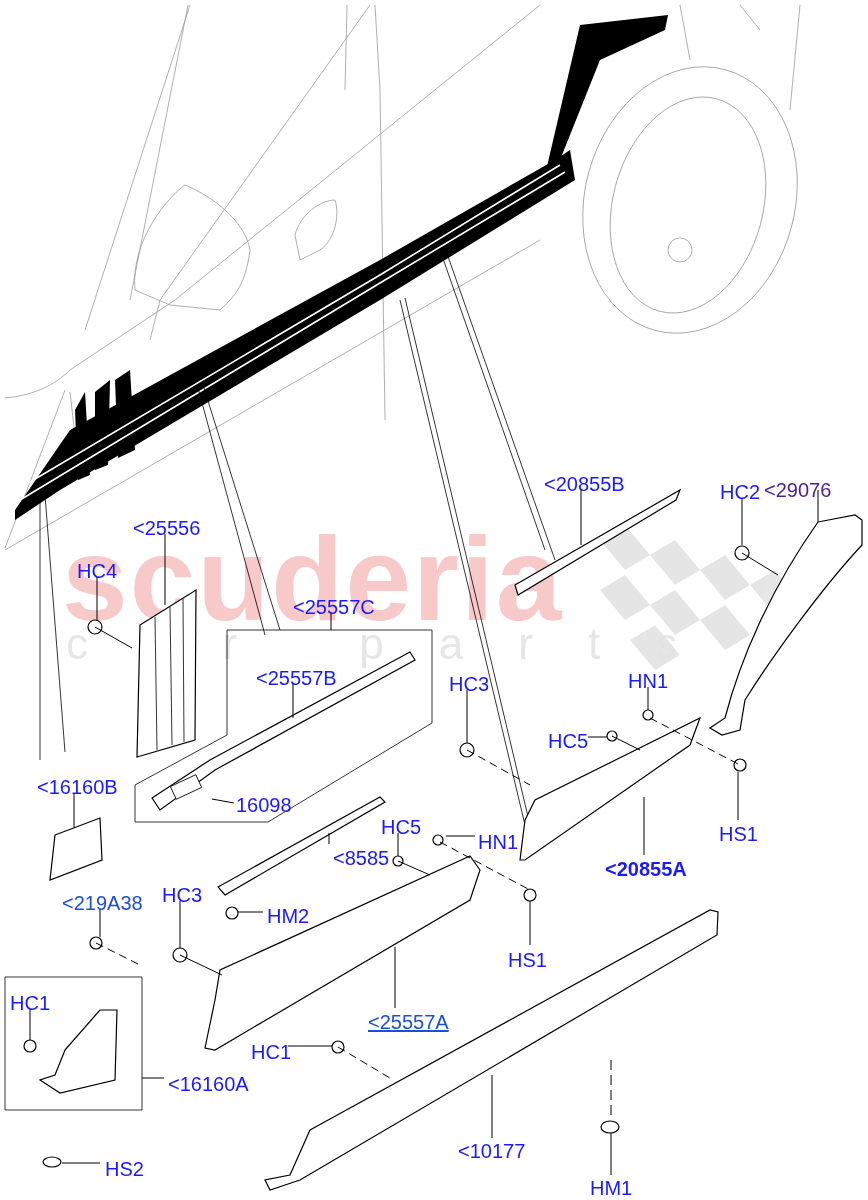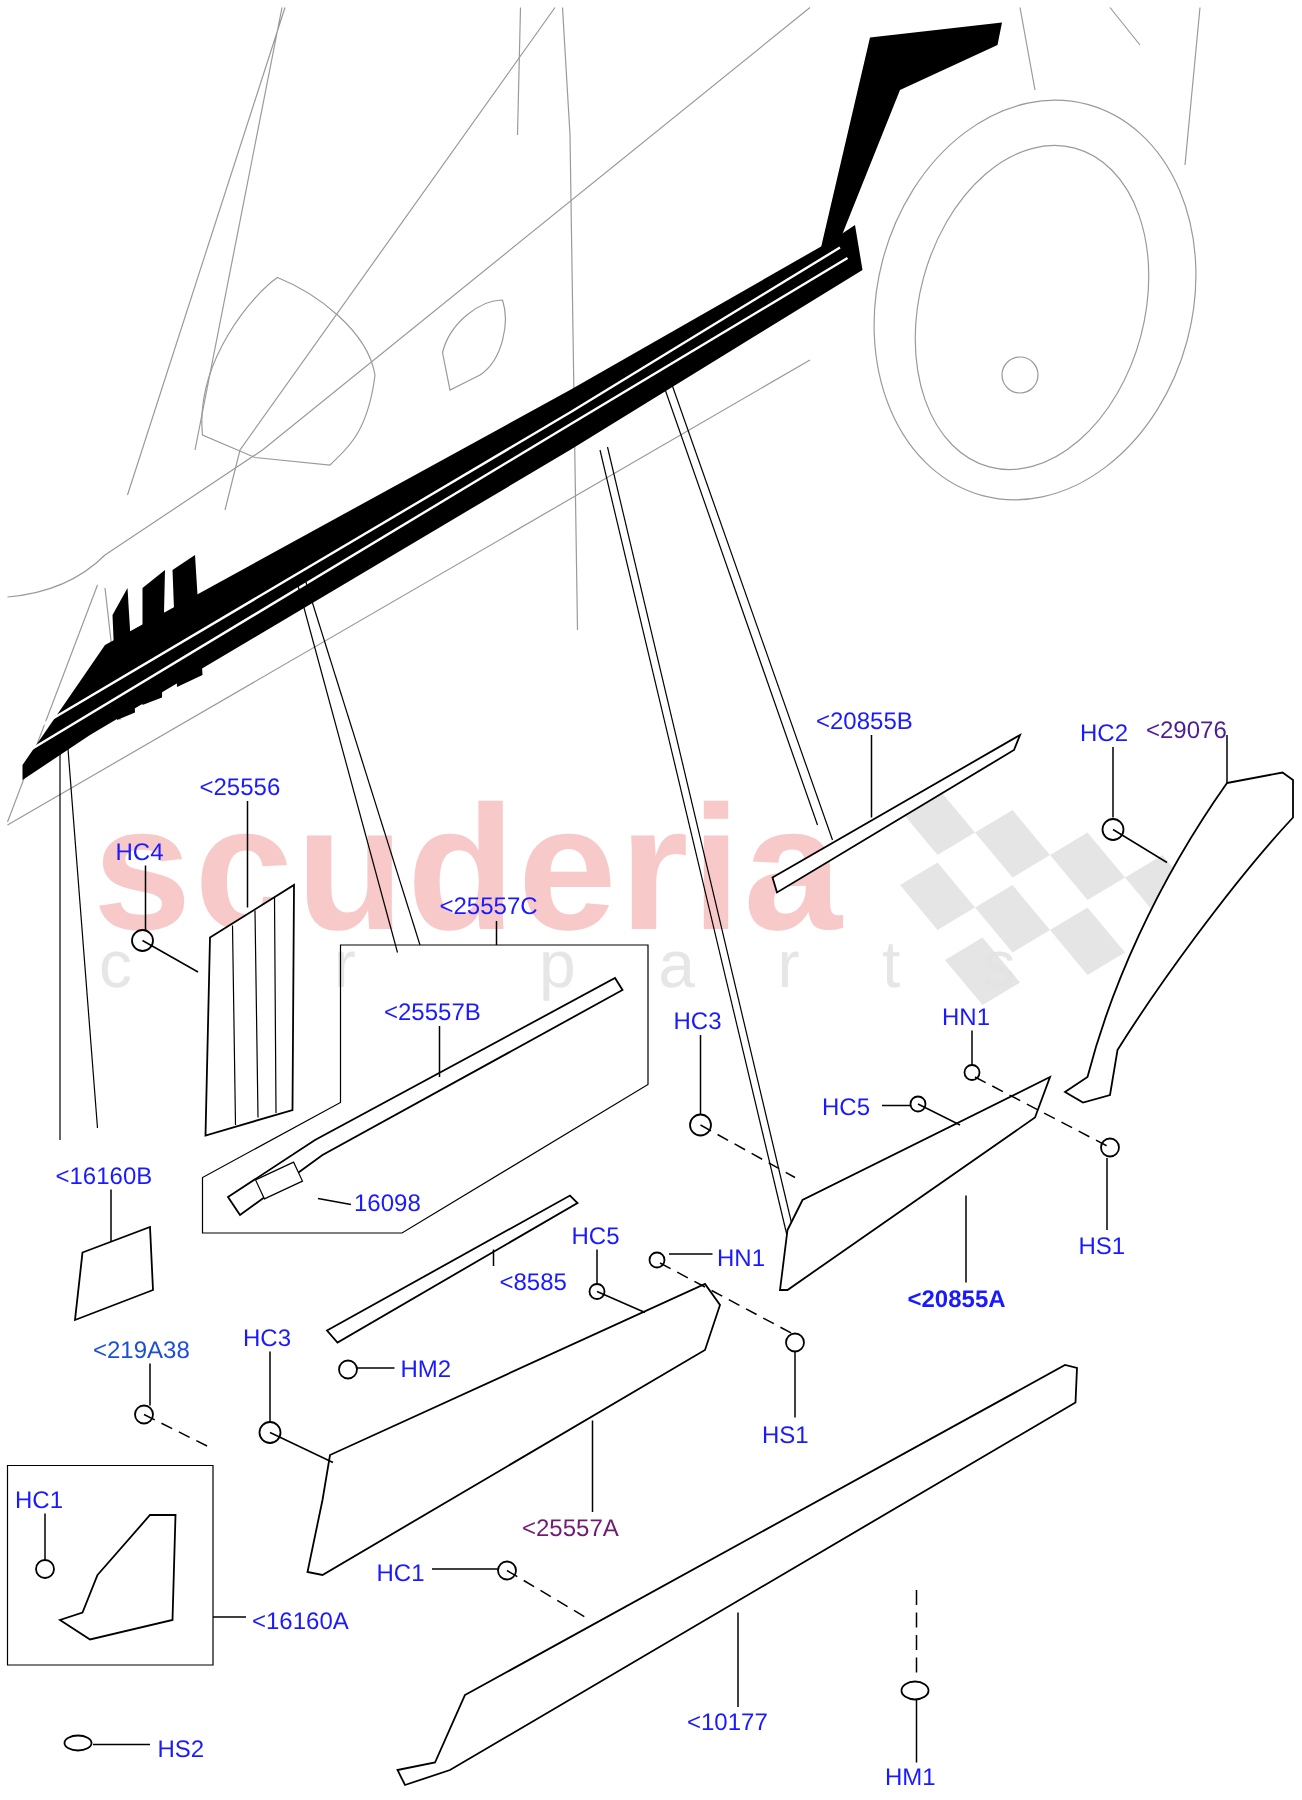--- a/index.html
+++ b/index.html
@@ -3,21 +3,21 @@
 <meta charset="utf-8">
 <style>
   html, body { margin: 0; padding: 0; background: #ffffff; }
   body { width: 868px; height: 1200px; position: relative; overflow: hidden;
          font-family: "Liberation Sans", sans-serif; }
   #canvas { position: absolute; left: 0; top: 0; width: 868px; height: 1200px; }
   .wm-main { position: absolute; left: 62px; top: 520px; font-size: 118px; font-weight: bold;
              color: #f7c9c9; letter-spacing: 2px; line-height: 1; }
   .wm-sub { position: absolute; left: 66px; top: 622px; font-size: 44px; color: #e6e6e6;
             letter-spacing: 55px; line-height: 1; }
-  .label { position: absolute; font-size: 16px; color: #1a1aff; white-space: nowrap; line-height: 1; }
+  .label { position: absolute; font-size: 20px; color: #1a1aff; white-space: nowrap; line-height: 1; }
 </style>
 </head>
 <body>
 
 <div class="wm-main">scuderia</div>
 <div class="wm-sub">car parts</div>
 
 <svg id="canvas" viewBox="0 0 868 1200" xmlns="http://www.w3.org/2000/svg">
 
   <g fill="#e3e3e3" opacity="0.9">
@@ -173,19 +173,19 @@
     <div class="label" style="left: 719px; top: 824px; color: rgb(26, 26, 255);">HS1</div>
     <div class="label" style="left: 605px; top: 859px; color: rgb(26, 26, 255); font-weight: bold;">&lt;20855A</div>
     <div class="label" style="left: 381px; top: 817px; color: rgb(26, 26, 255);">HC5</div>
     <div class="label" style="left: 478px; top: 832px; color: rgb(26, 26, 255);">HN1</div>
     <div class="label" style="left: 297px; top: 848px; color: rgb(26, 26, 255); margin-left: 36px;">&lt;8585</div>
     <div class="label" style="left: 267px; top: 906px; color: rgb(26, 26, 255);">HM2</div>
     <div class="label" style="left: 508px; top: 950px; color: rgb(26, 26, 255);">HS1</div>
     <div class="label" style="left: 62px; top: 893px; color: #1d4ed8;">&lt;219A38</div>
     <div class="label" style="left: 162px; top: 885px; color: rgb(26, 26, 255);">HC3</div>
     <div class="label" style="left: 10px; top: 993px; color: rgb(26, 26, 255);">HC1</div>
-    <div class="label" style="left: 348px; top: 1012px; color: #701a75;">&lt;25557A</div>
+    <div class="label" style="left: 368px; top: 1012px; color: #1d4ed8; text-decoration: underline;">&lt;25557A</div>
     <div class="label" style="left: 251px; top: 1042px; color: rgb(26, 26, 255);">HC1</div>
     <div class="label" style="left: 168px; top: 1074px; color: rgb(26, 26, 255);">&lt;16160A</div>
     <div class="label" style="left: 458px; top: 1141px; color: rgb(26, 26, 255);">&lt;10177</div>
     <div class="label" style="left: 105px; top: 1159px; color: rgb(26, 26, 255); text-align: right;">HS2</div>
     <div class="label" style="left: 590px; top: 1178px; color: rgb(26, 26, 255);">HM1</div>
   </div>
 
 </body></html>

